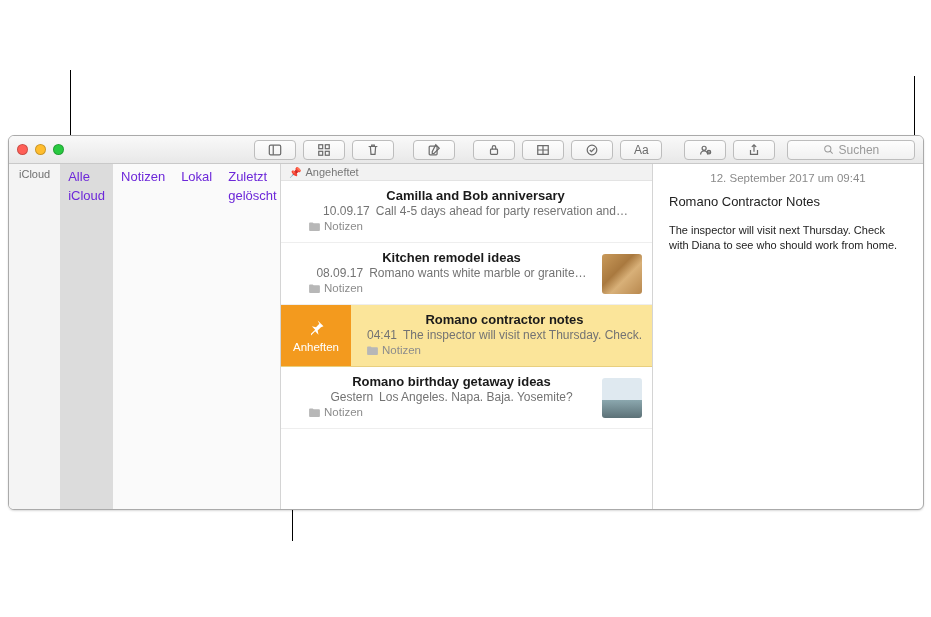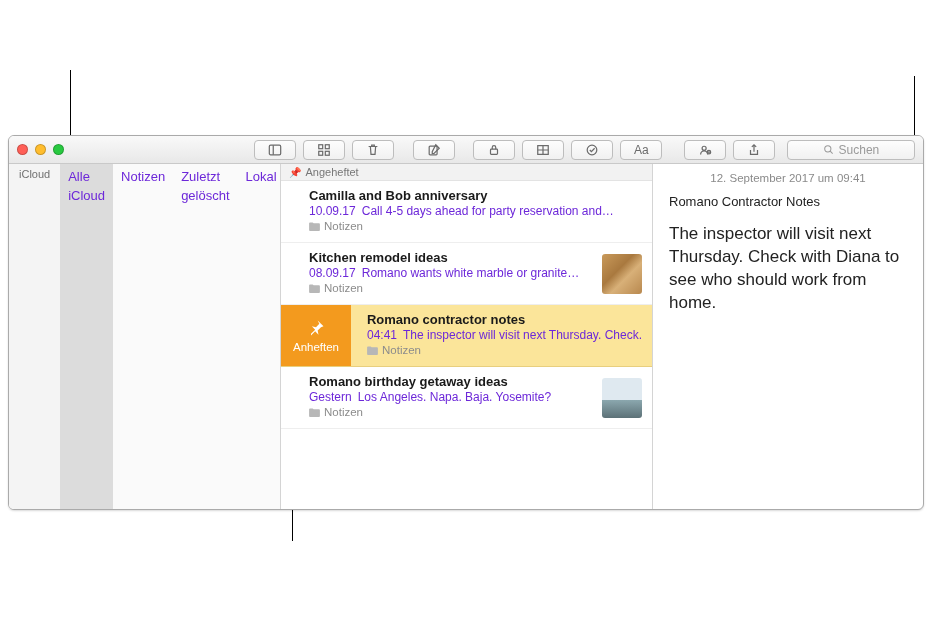--- a/index.html
+++ b/index.html
@@ -133,42 +133,42 @@
   .pin-action svg { width: 20px; height: 20px; fill: #fff; }
 
   .note-body {
     flex: 1;
     padding: 7px 10px 6px 28px;
     display: flex;
     gap: 8px;
   }
   .note-row:not(.selected) .note-body { padding-left: 28px; }
   .note-row.selected .note-body { padding-left: 16px; }
-  .note-text { flex: 1; min-width: 0; }
+  .note-text { flex: 1; min-width: 0; text-align: center; }
   .note-title { font-size: 13px; font-weight: 600; color: #1a1a1a; margin-bottom: 1px; white-space: nowrap; overflow: hidden; text-overflow: ellipsis; }
-  .note-meta { font-size: 12px; color: #6d28d9; white-space: nowrap; overflow: hidden; text-overflow: ellipsis; margin-bottom: 2px; }
+  .note-meta { font-size: 12px; color: #737373; white-space: nowrap; overflow: hidden; text-overflow: ellipsis; margin-bottom: 2px; }
   .note-meta .date { margin-right: 6px; }
   .note-folder { font-size: 11.5px; color: #8c8c8c; display: flex; align-items: center; gap: 4px; }
   .note-folder svg { width: 11px; height: 9px; fill: #b7b7b7; }
   .thumb {
     width: 40px; height: 40px; border-radius: 3px; align-self: center;
     flex: 0 0 40px;
   }
   .thumb.wood { background: linear-gradient(135deg,#c99a5b,#a9793f 40%,#d8b078 60%,#b8884e); }
   .thumb.beach { background: linear-gradient(#dfe9f0 55%,#8aa6ad 56%,#5c7177); }
 
   .detail {
     flex: 1;
     padding: 8px 16px;
     font-size: 13px;
     color: #222;
   }
   .detail-date { text-align: center; font-size: 11.5px; color: #8a8a8a; margin-bottom: 10px; }
   .detail-title { font-size: 13px; margin-bottom: 14px; font-weight: 400; }
-  .detail-body { font-size: 17px; line-height: 1.35; }
+  .detail-body { font-size: 11px; line-height: 1.35; }
 
 </style>
 </head>
 <body>
 <div class="canvas">
 
 <div class="callout" style="left:70px; top:70px; width:1px; height:106px;"></div>
 <div class="callout" style="left:914px; top:76px; width:1px; height:138px;"></div>
 <div class="callout" style="left:292px; top:411px; width:1px; height:130px;"></div>
 
@@ -258,22 +258,22 @@
       <span>Suchen</span>
     </div>
   </div>
 
   <div class="body">
 
     <div class="sidebar">
       <div class="account-header">iCloud</div>
       <div class="side-item selected">Alle iCloud</div>
       <div class="side-item">Notizen</div>
+      <div class="side-item">Lokal</div>
       <div class="side-item">Zuletzt gelöscht</div>
-      <div class="side-item">Lokal</div>
       <div class="sidebar-flex"></div>
       <div class="new-folder">
         <span class="plus">+</span>
         <span>Neuer Ordner</span>
       </div>
     </div>
 
     <div class="notelist">
       <div class="pin-header">
         <span style="font-size:10px;">📌</span>

